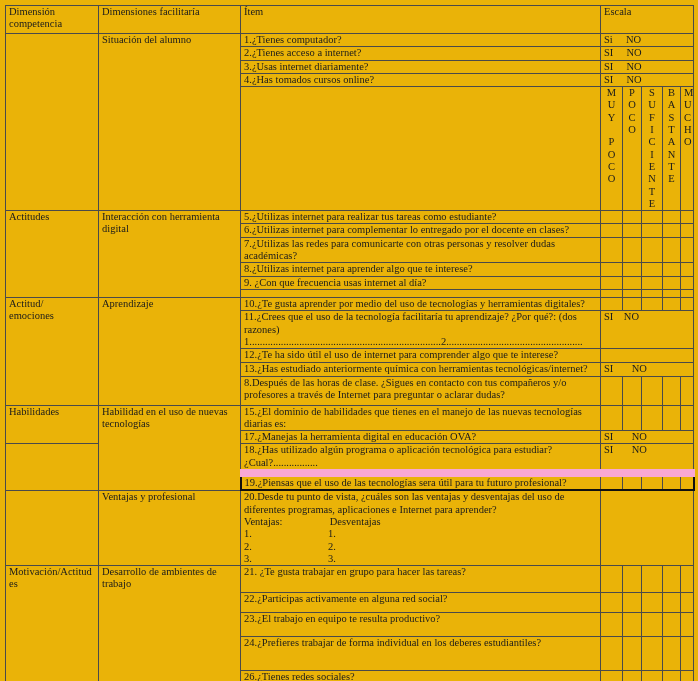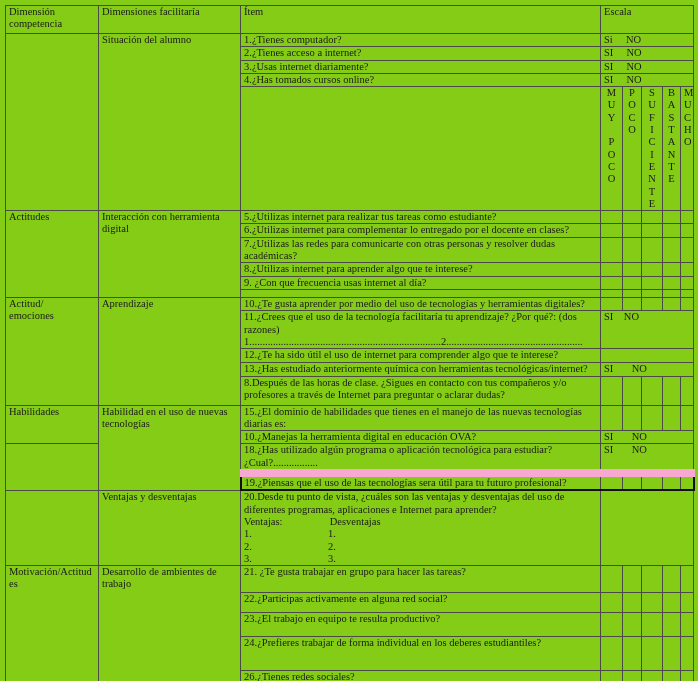--- a/index.html
+++ b/index.html
@@ -1,16 +1,16 @@
 <!DOCTYPE html>
 <html><head>
 <meta charset="utf-8">
 <style>
   html,body{margin:0;padding:0;background:#ffffff;}
-  #page{position:relative;width:698px;height:681px;background:#84cc16;overflow:hidden;
+  #page{position:relative;width:698px;height:681px;background:#eab308;overflow:hidden;
         font-family:"Liberation Serif","DejaVu Serif",serif;color:#1b1b1b;}
   table.survey{position:absolute;left:5px;top:5px;border-collapse:collapse;table-layout:fixed;width:689px;}
   table.survey td{border:1px solid #4a4a4a;vertical-align:top;padding:0 3px 0 3px;
         font-size:10.5px;line-height:12.3px;overflow:hidden;}
   td.hdr{font-size:11px;line-height:12.5px;}
   td.pre{white-space:pre-wrap;}
   td.ans{white-space:pre;font-size:10.5px;margin-top:40px;}
   td.vlet{white-space:pre-line;text-align:center;font-size:9.5px;line-height:10.6px;padding:2px 0 0 0;
           vertical-align:top;}
   td.dim{overflow-wrap:anywhere;}
@@ -189,41 +189,41 @@
       <td class="dim mid" rowspan="2">Habilidades</td>
       <td rowspan="4">Habilidad en el uso de nuevas tecnologías</td>
       <td>15.¿El dominio de habilidades que tienes en el manejo de las nuevas tecnologías diarias es:</td>
       <td></td>
           <td></td>
           <td></td>
           <td></td>
           <td></td>
     </tr>
     <tr style="height:12px">
-      <td>10.¿Manejas la herramienta digital en educación OVA?</td>
+      <td>17.¿Manejas la herramienta digital en educación OVA?</td>
       <td class="ans" colspan="5">SI       NO</td>
     </tr>
     <tr style="height:25px">
       <td class="dim" rowspan="2"></td>
       <td class="pre">18.¿Has utilizado algún programa o aplicación tecnológica para estudiar?
 ¿Cual?.................</td>
       <td class="ans" colspan="5">SI       NO</td>
     </tr>
     <tr class="heavy" style="height:11px">
       <td>19.¿Piensas que el uso de las tecnologías sera útil para tu futuro profesional?</td>
       <td></td>
           <td></td>
           <td></td>
           <td></td>
           <td></td>
     </tr>
 
     <tr style="height:64px">
       <td class="dim"></td>
-      <td>Ventajas y desventajas</td>
+      <td>Ventajas y profesional</td>
       <td class="pre">20.Desde tu punto de vista, ¿cuáles son las ventajas y desventajas del uso de diferentes programas, aplicaciones e Internet para aprender?
 Ventajas:                  Desventajas
 1.                             1.
 2.                             2.
 3.                             3.</td>
       <td colspan="5"></td>
     </tr>
 
     <tr style="height:27px">
       <td class="dim" rowspan="5">Motivación/Actitudes</td>

